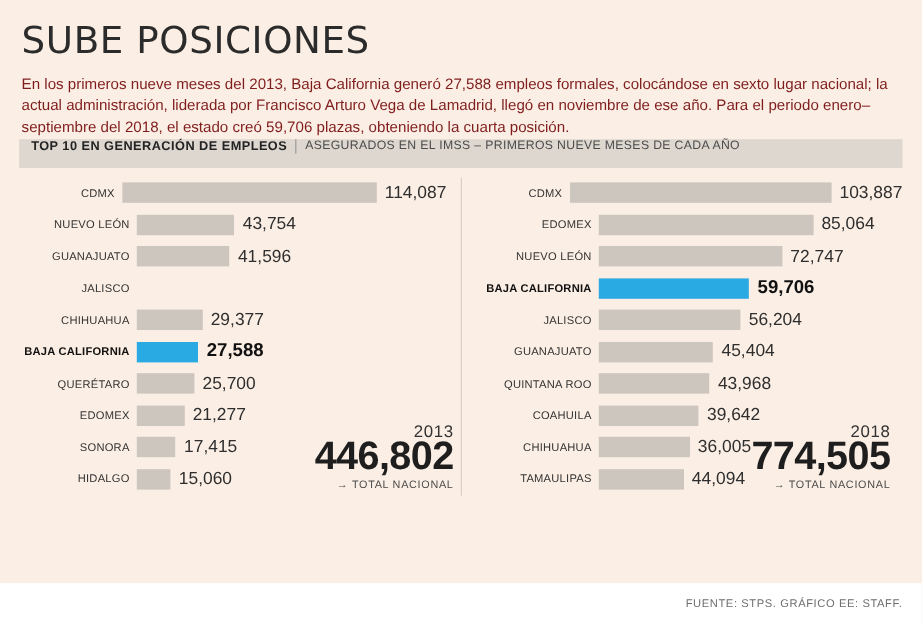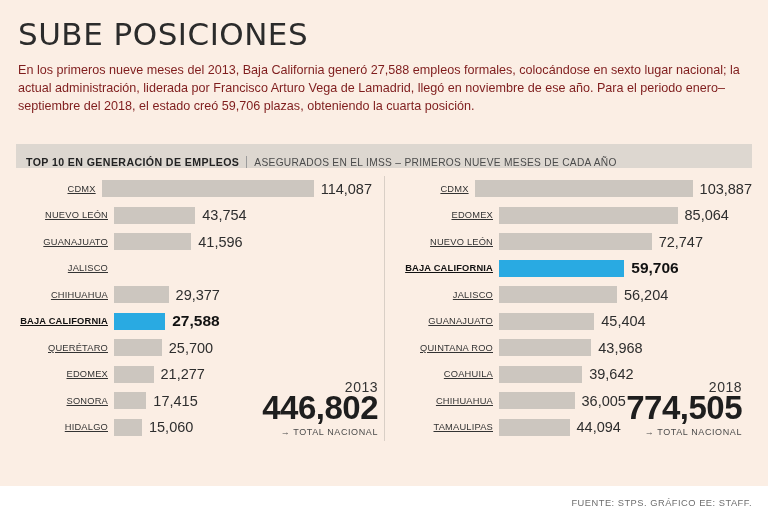--- a/index.html
+++ b/index.html
@@ -30,25 +30,25 @@
     font-family: "DejaVu Sans", sans-serif;
   }
   .deck {
     font-size: 12.6px;
     line-height: 1.42;
     color: #7f1d1d;
     margin: 0 8px 0 2px;
     max-width: 742px;
   }
   .sectionbar {
-    margin-top: 28px;
+    margin-top: 0;
     height: 24px;
     background: #ddd7d0;
     display: flex;
-    align-items: flex-end;
+    align-items: flex-start;
     padding-left: 10px;
   }
   .sectionbar .strong {
     font-size: 10.6px;
     font-weight: bold;
     letter-spacing: 0.4px;
     color: #232323;
   }
   .sectionbar .divider {
     display: inline-block;
@@ -85,21 +85,20 @@
     height: 26.5px;
   }
   .row .label {
     width: 92px;
     text-align: right;
     font-size: 9.3px;
     letter-spacing: 0.2px;
     color: #333;
     padding-right: 6px;
     white-space: nowrap;
-    text-decoration: underline;
   }
   .row .barwrap {
     flex: 1;
     display: flex;
     align-items: center;
     height: 100%;
   }
   .bar {
     height: 17px;
     background: #ccc6bf;

